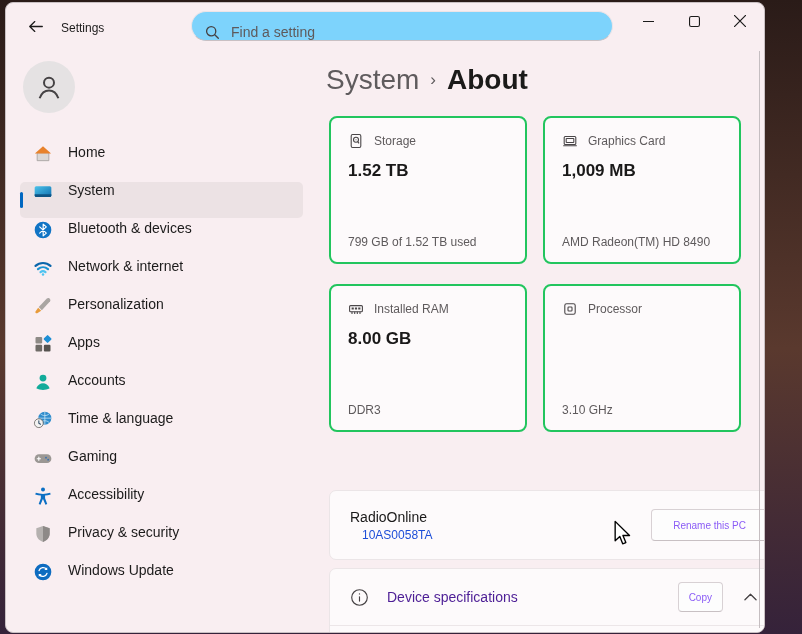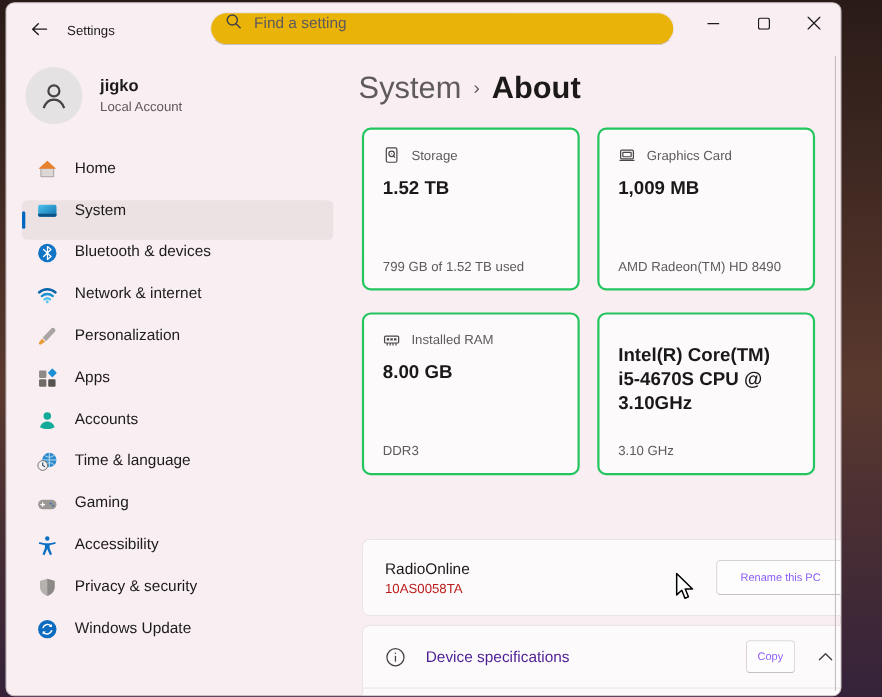--- a/index.html
+++ b/index.html
@@ -13,22 +13,22 @@
     position:absolute;left:5px;top:2px;width:760px;height:631px;
     background:#f9eef1;border:1px solid #c9c0c3;border-radius:8px;
     box-sizing:border-box;overflow:hidden;
   }
   
   .titlebar{position:relative;height:46px;}
   .back-btn{position:absolute;left:12px;top:9px;width:34px;height:28px;border-radius:5px;
     display:flex;align-items:center;justify-content:center;cursor:default;}
   .app-title{position:absolute;left:55px;top:18px;font-size:12px;color:#1c1b1b;}
   .search-box{position:absolute;left:185px;top:8px;width:422px;height:30px;box-sizing:border-box;
-    background:#eab308;border:1px solid #ece4e7;border-bottom:1px solid #c9c0c3;
-    border-radius:16px;display:flex;align-items:flex-start;padding:0 13px;}
+    background:#7dd3fc;border:1px solid #ece4e7;border-bottom:1px solid #c9c0c3;
+    border-radius:16px;display:flex;align-items:flex-end;padding:0 13px;}
   .search-ph{color:#5e5a5c;font-size:14px;margin-left:11px;}
   .win-controls{position:absolute;right:1px;top:0;display:flex;}
   .win-btn{width:46px;height:36px;display:flex;align-items:center;justify-content:center;}
   
   .sidebar{position:absolute;left:0;top:46px;width:320px;bottom:0;}
   .user{display:flex;align-items:center;padding:12px 0 10px 17px;}
   .avatar{width:52px;height:52px;border-radius:50%;background:#e5e2e3;
     display:flex;align-items:center;justify-content:center;flex:0 0 auto;}
   .user-info{margin-left:16px;}
   .user-name{font-size:15px;font-weight:bold;color:#1c1b1b;}
@@ -53,21 +53,21 @@
   .card{height:148px;background:#fdfafb;border:2px solid #22c55e;border-radius:8px;
     box-sizing:border-box;position:relative;padding:15px 17px;}
   .card-head{display:flex;align-items:center;gap:10px;color:#5e5a5c;font-size:12px;}
   .card-head svg{flex:0 0 auto;}
   .card-value{margin-top:11px;font-size:17px;font-weight:bold;color:#1a1919;line-height:22px;}
   .card-detail{position:absolute;left:17px;bottom:13px;font-size:12px;color:#5e5a5c;white-space:nowrap;}
   .device-card{margin:58px 0 0 3px;width:456px;height:70px;background:#fdfafb;
     border:1px solid #ebe5e7;border-radius:7px;box-sizing:border-box;
     display:flex;align-items:center;padding:0 16px 0 20px;}
   .device-name{font-size:14px;color:#1a1919;}
-  .device-id{font-size:12px;color:#b91c1c;margin-top:3px;}
+  .device-id{font-size:12px;color:#1d4ed8;margin-top:3px;margin-left:12px;}
   .btn{background:#fdfdfd;border:1px solid #d8d1d4;border-bottom-color:#c8c0c3;
     border-radius:4px;font-size:10px;color:#8b5cf6;font-family:"Liberation Sans",sans-serif;
     display:flex;align-items:center;justify-content:center;}
   .rename-btn{margin-left:auto;height:32px;padding:0 21px;}
   .specs-card{margin:8px 0 0 3px;width:456px;height:130px;background:#fdfafb;
     border:1px solid #ebe5e7;border-radius:7px;box-sizing:border-box;}
   .specs-head{height:56px;display:flex;align-items:center;padding:0 16px 0 20px;
     border-bottom:1px solid #ece6e8;}
   .specs-label{margin-left:18px;font-size:14px;color:#4c1d95;}
   .copy-btn{margin-left:auto;height:30px;padding:0 10px;}
@@ -126,24 +126,20 @@
   <div class="sidebar">
     <div class="user">
       <div class="avatar">
         <span style="display:flex;">
           <svg width="30" height="30" viewBox="0 0 24 24" fill="none" stroke="#454244" stroke-width="1.6">
               <circle cx="12" cy="8.5" r="4"></circle>
               <path d="M4.5 21c1.5-4.2 4.5-6.2 7.5-6.2s6 2 7.5 6.2"></path>
             </svg>
         </span>
       </div>
-      <div class="user-info">
-        <div class="user-name">jigko</div>
-        <div class="user-type">Local Account</div>
-      </div>
     </div>
 
     <div class="nav">
 
       <div class="nav-item">
 
         <span class="nav-icon">
           <svg viewBox="0 0 24 24">
               <path d="M5 10.5V20h14v-9.5z" fill="#dcd8d6" stroke="#a39f9d" stroke-width="1"></path>
               <path d="M12 2.6 2.3 11.3h19.4z" fill="#e8822c"></path>
@@ -340,21 +336,29 @@
                 <path d="M3.6 6.6h2.2v2H3.6zM6.9 6.6h2.2v2H6.9zM10.2 6.6h2.2v2h-2.2z" fill="#4a4648" stroke="none"></path>
               </svg>
           </span>
           <span>Installed RAM</span>
         </div>
         <div class="card-value">8.00 GB</div>
         <div class="card-detail">DDR3</div>
       </div>
 
       <div class="card">
-        <div class="card-value">Intel(R) Core(TM) i5-4670S CPU @ 3.10GHz</div>
+        <div class="card-head">
+          <span style="display:flex;">
+            <svg width="16" height="16" viewBox="0 0 16 16" fill="none" stroke="#4a4648" stroke-width="1.1">
+                <rect x="2.8" y="2.8" width="10.4" height="10.4" rx="1.8"></rect>
+                <rect x="6" y="6" width="4" height="4" rx=".8"></rect>
+              </svg>
+          </span>
+          <span>Processor</span>
+        </div>
         <div class="card-detail">3.10 GHz</div>
       </div>
 
     </div>
 
     <div class="device-card">
       <div>
         <div class="device-name">RadioOnline</div>
         <div class="device-id">10AS0058TA</div>
       </div>

